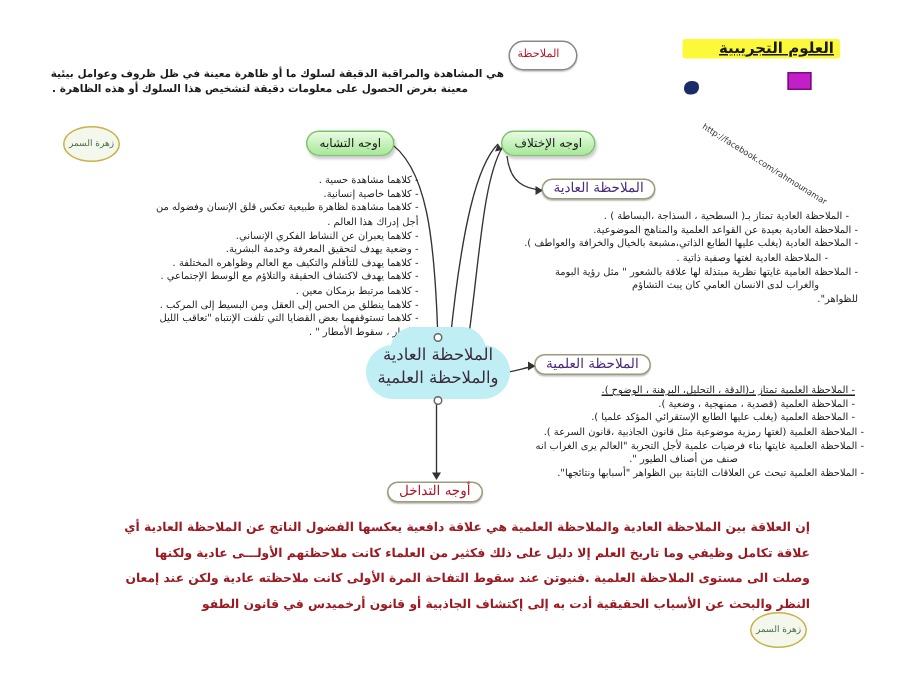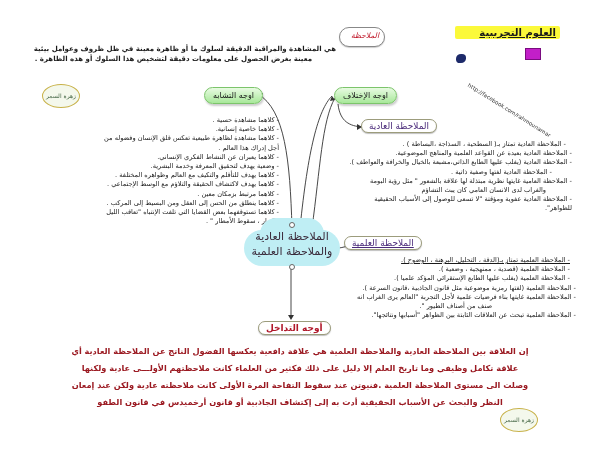--- a/index.html
+++ b/index.html
@@ -4,24 +4,24 @@
 <style>
   html, body { margin:0; padding:0; }
   body { width:600px; height:464px; background:#ffffff; position:relative; overflow:hidden; font-family:"DejaVu Sans", sans-serif; direction:rtl; }
   .abs { position:absolute; }
   .txt { font-size:6.6px; line-height:9.2px; color:#1a1a1a; white-space:nowrap; }
   .title-box { background:#fbf93a; padding:1px 4px; font-size:10px; font-weight:bold; color:#1a1a1a; text-decoration:underline; border-radius:2px; }
   .sub-box { background:#c21fc8; width:14px; height:10px; border:1px solid #7a0c80; }
   .green-node { background:linear-gradient(#e8fbe2,#a8e89a); border:1px solid #7cc46b; border-radius:9px; padding:3px 8px; font-size:8px; color:#1a1a1a; box-shadow:1px 2px 2px rgba(0,0,0,0.2); }
   .pill { background:#fff; border:1.5px solid #9c9c7c; border-radius:10px; padding:1px 7px; font-size:9px; box-shadow:0 1px 1px rgba(0,0,0,0.25); }
   .pill.purple { color:#4a2a7a; }
-  .pill.red { color:#b0182a;font-weight:bold; }
+  .pill.red { color:#b0182a; }
   .cloud { background:#bfeef4; border-radius:40px; box-shadow: -14px 4px 0 -2px #bfeef4, 14px 4px 0 -2px #bfeef4, 0 -10px 0 -4px #bfeef4; }
   .cloud-label { font-size:11px; color:#3a2a3a; text-align:center; line-height:15px; }
-  .red-para { font-size:8.2px; line-height:17px; color:#9b1a22; font-weight:bold; text-align:center; white-space:nowrap; }
+  .red-para { font-size:8.2px; line-height:17px; color:#9b1a22; font-weight:bold; white-space:nowrap; }
   .logo { width:36px; height:22px; border-radius:50%; border:1px solid #c8b24a; background:#f4f8ec; font-size:6px; color:#4a6a4a; text-align:center; line-height:22px; }
 </style>
 </head>
 <body>
 
 <svg class="abs" style="left:0;top:0;" width="600" height="464">
   <g fill="none" stroke="#333" stroke-width="0.9">
 
     <path d="M292,228 C290,160 285,110 258,94"></path>
 
@@ -47,21 +47,21 @@
   </g>
 </svg>
 
 <div class="abs title-box" style="right:40px;top:26px;padding-left:24px;">العلوم التجريبية</div>
 <div class="abs sub-box" style="right:59px;top:48px;"></div>
 
 <div class="abs" style="left:456px;top:54px;width:10px;height:9px;background:#1d2a6a;border-radius:50% 40% 50% 40%;"></div>
 <div class="abs" style="left:470px;top:82px;font-size:5.5px;color:#333;transform:rotate(32deg);transform-origin:left top;direction:ltr;white-space:nowrap;">http://facebook.com/rahmounamar</div>
 
 <div class="abs" style="left:339px;top:27px;width:44px;height:18px;background:#fff;border:1px solid #888;border-radius:12px;box-shadow:0 1px 1px rgba(0,0,0,0.2);"></div>
-<div class="abs" style="left:339px;top:31px;width:40px;font-size:7.5px;color:#c0182a;font-style:italic;">الملاحظة</div>
+<div class="abs" style="left:339px;top:31px;width:40px;text-align:center;font-size:7.5px;color:#c0182a;">الملاحظة</div>
 
 <div class="abs txt" style="right:264px;top:45px;font-size:7px;font-weight:bold;">هي المشاهدة والمراقبة الدقيقة لسلوك ما أو ظاهرة معينة في ظل ظروف وعوامل بيئية</div>
 <div class="abs txt" style="right:288px;top:55px;font-size:7px;font-weight:bold;">معينة   بغرض الحصول على معلومات دقيقة لتشخيص هذا السلوك أو هذه الظاهرة .</div>
 
 <div class="abs logo" style="left:42px;top:84px;">زهرة السمر</div>
 
 <div class="abs green-node" style="left:204px;top:87px;">اوجه التشابه</div>
 
 <div class="abs green-node" style="left:334px;top:87px;">اوجه الإختلاف</div>
 
@@ -90,25 +90,24 @@
 
 <div class="abs pill purple" style="left:361px;top:119px;">الملاحظة العادية</div>
 
 <div class="abs" style="right:28px;top:140px;width:250px;">
   <div class="txt" style="padding-right:6px;">- الملاحظة العادية تمتاز بـ( السطحية ، السذاجة ،البساطة ) .</div>
   <div class="txt" style="padding-right:0px;">- الملاحظة العادية بعيدة عن القواعد العلمية والمناهج الموضوعية.</div>
   <div class="txt">- الملاحظة العادية (يغلب عليها الطابع الذاتي،مشبعة بالخيال والخرافة والعواطف ).</div>
   <div class="txt" style="padding-right:20px;">- الملاحظة العادية لغتها وصفية ذاتية .</div>
   <div class="txt">- الملاحظة العامية غايتها نظرية مبتذلة لها علاقة بالشعور " مثل رؤية البومة</div>
   <div class="txt" style="padding-right:26px;">والغراب لدى الانسان العامي كان يبث التشاؤم</div>
-  <div class="txt">- الملاحظة العادية عفوية ومؤقتة "لا تسعى للوصول إلى الأسباب الحقيقية</div>
   <div class="txt">للظواهر".</div>
 </div>
 
-<div class="abs pill purple" style="left:344px;top:236px;text-decoration:underline;">الملاحظة العلمية</div>
+<div class="abs pill purple" style="left:356px;top:236px;">الملاحظة العلمية</div>
 
 <div class="abs" style="right:24px;top:256px;width:250px;">
   <div class="txt" style="padding-right:6px;text-decoration:underline;">- الملاحظة العلمية تمتاز بـ(الدقة ، التحليل، البرهنة ، الوضوح ).</div>
   <div class="txt" style="padding-right:6px;">- الملاحظة العلمية (قصدية ، ممنهجية ، وضعية ).</div>
   <div class="txt" style="padding-right:6px;">- الملاحظة العلمية (يغلب عليها الطابع الإستقرائي المؤكد علميا ).</div>
   <div class="txt">- الملاحظة العلمية (لغتها رمزية موضوعية مثل قانون الجاذبية ،قانون السرعة ).</div>
   <div class="txt">- الملاحظة العلمية غايتها بناء فرضيات علمية لأجل التجربة "العالم يرى الغراب انه</div>
   <div class="txt" style="padding-right:84px;">صنف من أصناف الطيور ".</div>
   <div class="txt">- الملاحظة العلمية تبحث عن العلاقات الثابتة بين الظواهر "أسبابها ونتائجها".</div>
 </div>

